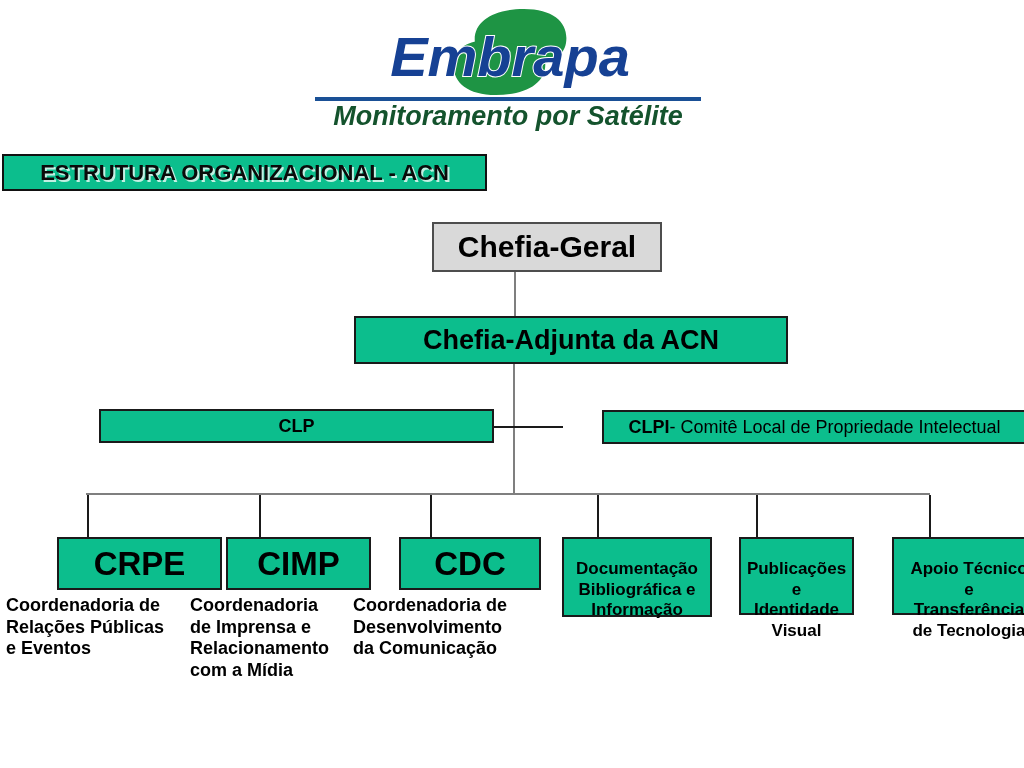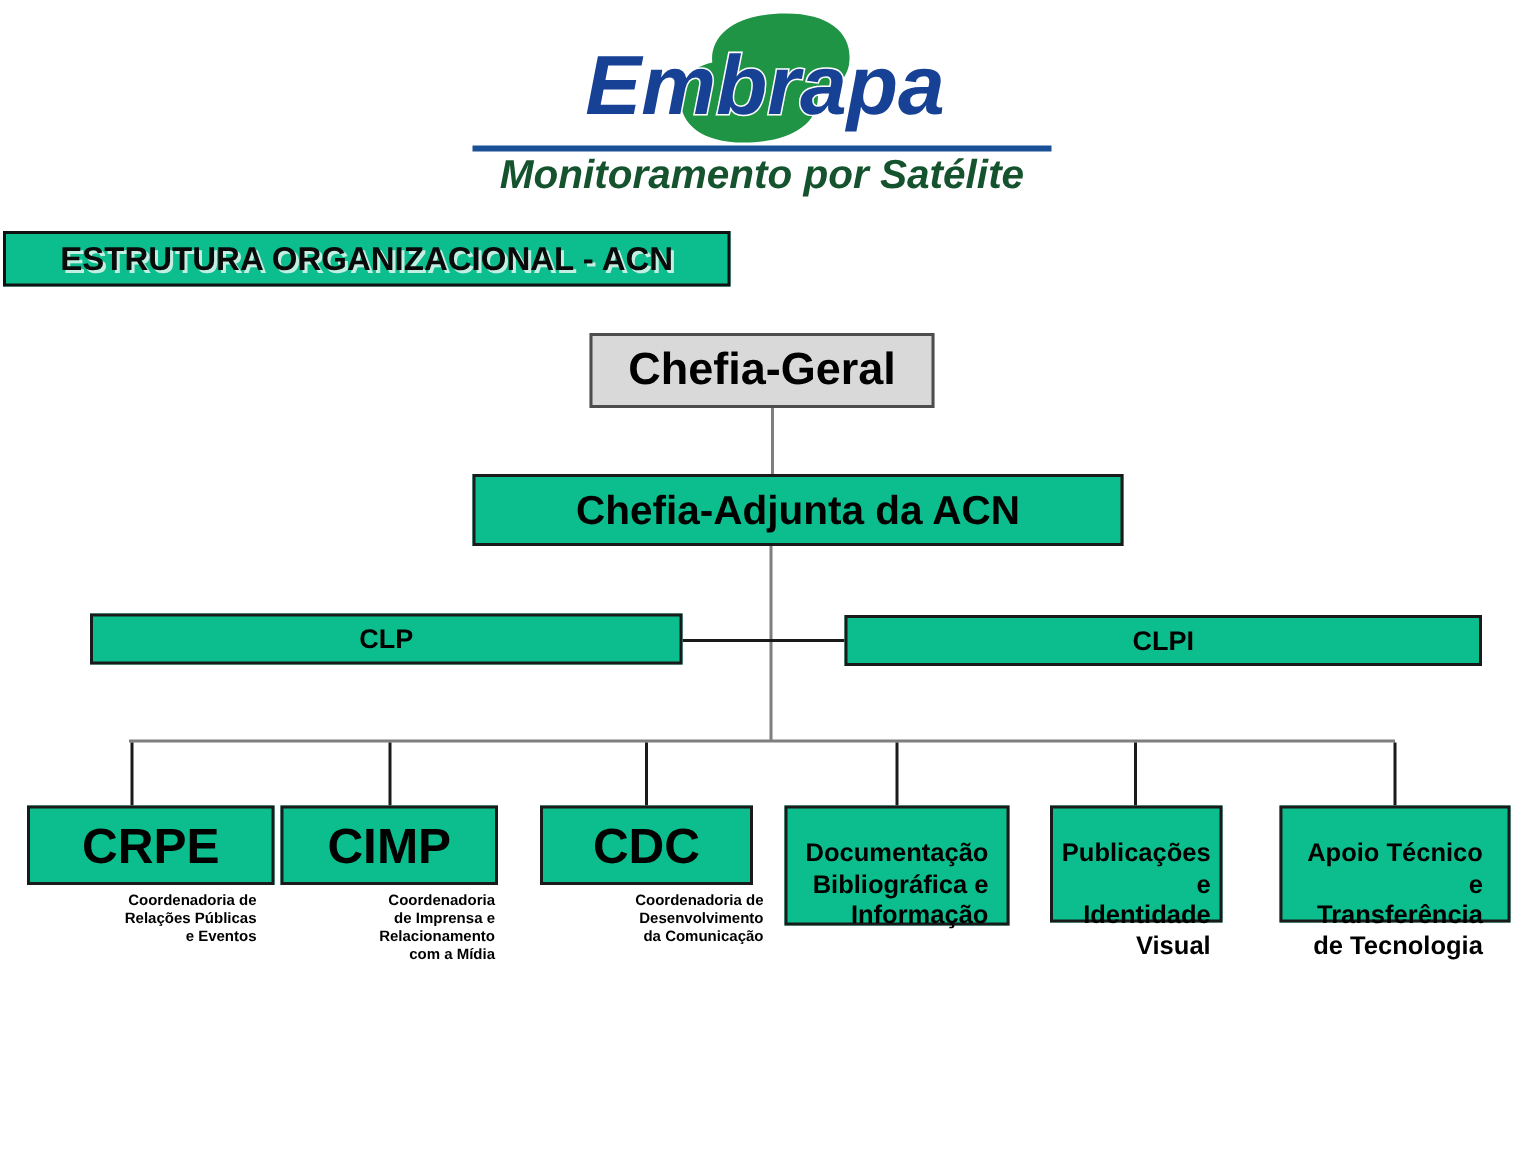--- a/index.html
+++ b/index.html
@@ -25,21 +25,21 @@
     background:#0cbe8d;border:2px solid #111;
     display:flex;align-items:center;justify-content:center;
     font-size:22px;font-weight:bold;color:#0a0a0a;
     text-shadow:2px 2px 0 rgba(255,255,255,0.75);
   }
 
   
   .node{
     position:absolute;background:#0cbe8d;border:2px solid #1a1a1a;
     display:flex;align-items:center;justify-content:center;
-    text-align:right;color:#000;box-sizing:border-box;
+    text-align:center;color:#000;box-sizing:border-box;margin-left:39px;
   }
   #node-chefia-geral{
     left:393px;top:222px;width:230px;height:50px;
     background:#d9d9d9;border:2px solid #4d4d4d;
     font-size:30px;font-weight:bold;
   }
   #node-chefia-adjunta{
     left:315px;top:316px;width:434px;height:48px;
     font-size:27px;font-weight:bold;
   }
@@ -56,22 +56,22 @@
   .unit-text{
     font-size:17px;font-weight:bold;line-height:1.22;
     align-items:flex-start;padding-top:20px;overflow:visible;
   }
   #node-documentacao{left:523px;top:537px;width:150px;height:80px;}
   #node-editoracao{left:700px;top:537px;width:115px;height:78px;}
   #node-apoio{left:853px;top:537px;width:154px;height:78px;}
 
   .caption{
     position:absolute;top:595px;
-    font-size:10px;font-weight:bold;color:#000;
-    text-align:right;line-height:1.2;
+    font-size:18px;font-weight:bold;color:#000;
+    text-align:left;line-height:1.2;
   }
   #caption-crpe{left:6px;width:165px;}
   #caption-cimp{left:190px;width:140px;}
   #caption-cdc{left:353px;width:156px;}
 
   
   .line{position:absolute;background:#7f7f7f;}
   .line.dark{background:#1a1a1a;}
   #connector-root-deputy{left:514px;top:272px;width:2px;height:44px;}
   #connector-deputy-trunk{left:513px;top:364px;width:2px;height:130px;}
@@ -114,20 +114,21 @@
 <div class="node" id="node-chefia-geral">Chefia-Geral</div>
 
 <div class="node" id="node-chefia-adjunta">Chefia-Adjunta da ACN</div>
 
 <div class="node committee" id="node-clp">
     <span class="abbr">CLP</span>
   </div>
 
 <div class="node committee" id="node-clpi">
     <span class="abbr">CLPI</span>
+    <span> - Comitê Local de Propriedade Intelectual</span>
   </div>
 
 <div class="node unit-big" id="node-crpe">CRPE</div>
 <div class="node unit-big" id="node-cimp">CIMP</div>
 <div class="node unit-big" id="node-cdc">CDC</div>
 
 <div class="node unit-text ml" id="node-documentacao">Documentação
 Bibliográfica e
 Informação</div>
 <div class="node unit-text ml" id="node-editoracao">Publicações

